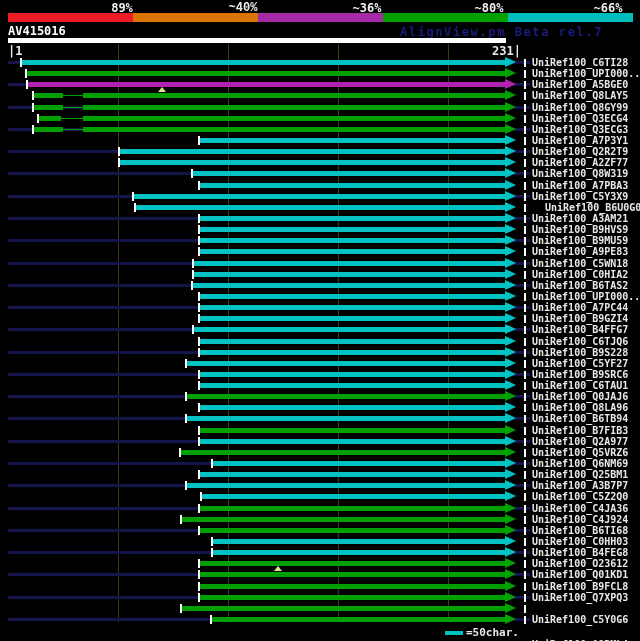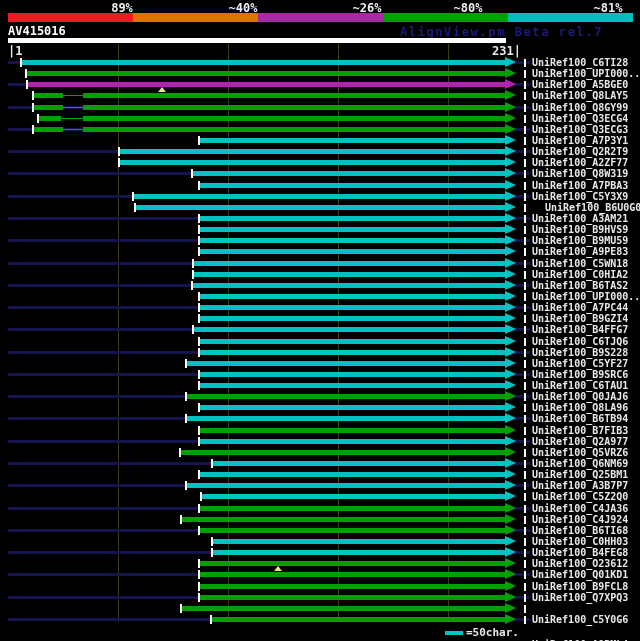--- a/index.html
+++ b/index.html
@@ -31,24 +31,24 @@
   #footer .cdash{color:#00c2c2;}
   #legend-dash{position:absolute;left:445px;top:631px;width:18px;height:4px;background:#00c2c2;}
   #legend-label{position:absolute;left:466px;top:626px;font-size:11px;font-weight:bold;color:#e8e8e8;}
 </style>
 </head>
 <body>
 
 <div id="screen">
   <div id="scale-labels">
       <div class="scale-label" style="left: 122px;">89%</div>
-      <div class="scale-label" style="left: 243px;">~40%</div>
-      <div class="scale-label" style="left: 367px;">~26%</div>
-      <div class="scale-label" style="left: 468px;">~80%</div>
-      <div class="scale-label" style="left: 608px;">~81%</div>
+      <div class="scale-label" style="left: 243px; font-family: Liberation Mono, monospace;">~40%</div>
+      <div class="scale-label" style="left: 367px;">~36%</div>
+      <div class="scale-label" style="left: 489px;">~80%</div>
+      <div class="scale-label" style="left: 608px;">~66%</div>
     </div>
   <div id="scale-bar">
       <div class="scale-seg" style="left: 8px; width: 125px; background: rgb(237, 28, 36);"></div>
       <div class="scale-seg" style="left: 133px; width: 125px; background: rgb(217, 117, 0);"></div>
       <div class="scale-seg" style="left: 258px; width: 125px; background: rgb(165, 42, 165);"></div>
       <div class="scale-seg" style="left: 383px; width: 125px; background: rgb(0, 160, 0);"></div>
       <div class="scale-seg" style="left: 508px; width: 125px; background: rgb(0, 189, 189);"></div>
     </div>
   <div id="query-name">AV415016</div>
   <div id="watermark">AlignView.pm Beta rel.7</div>

